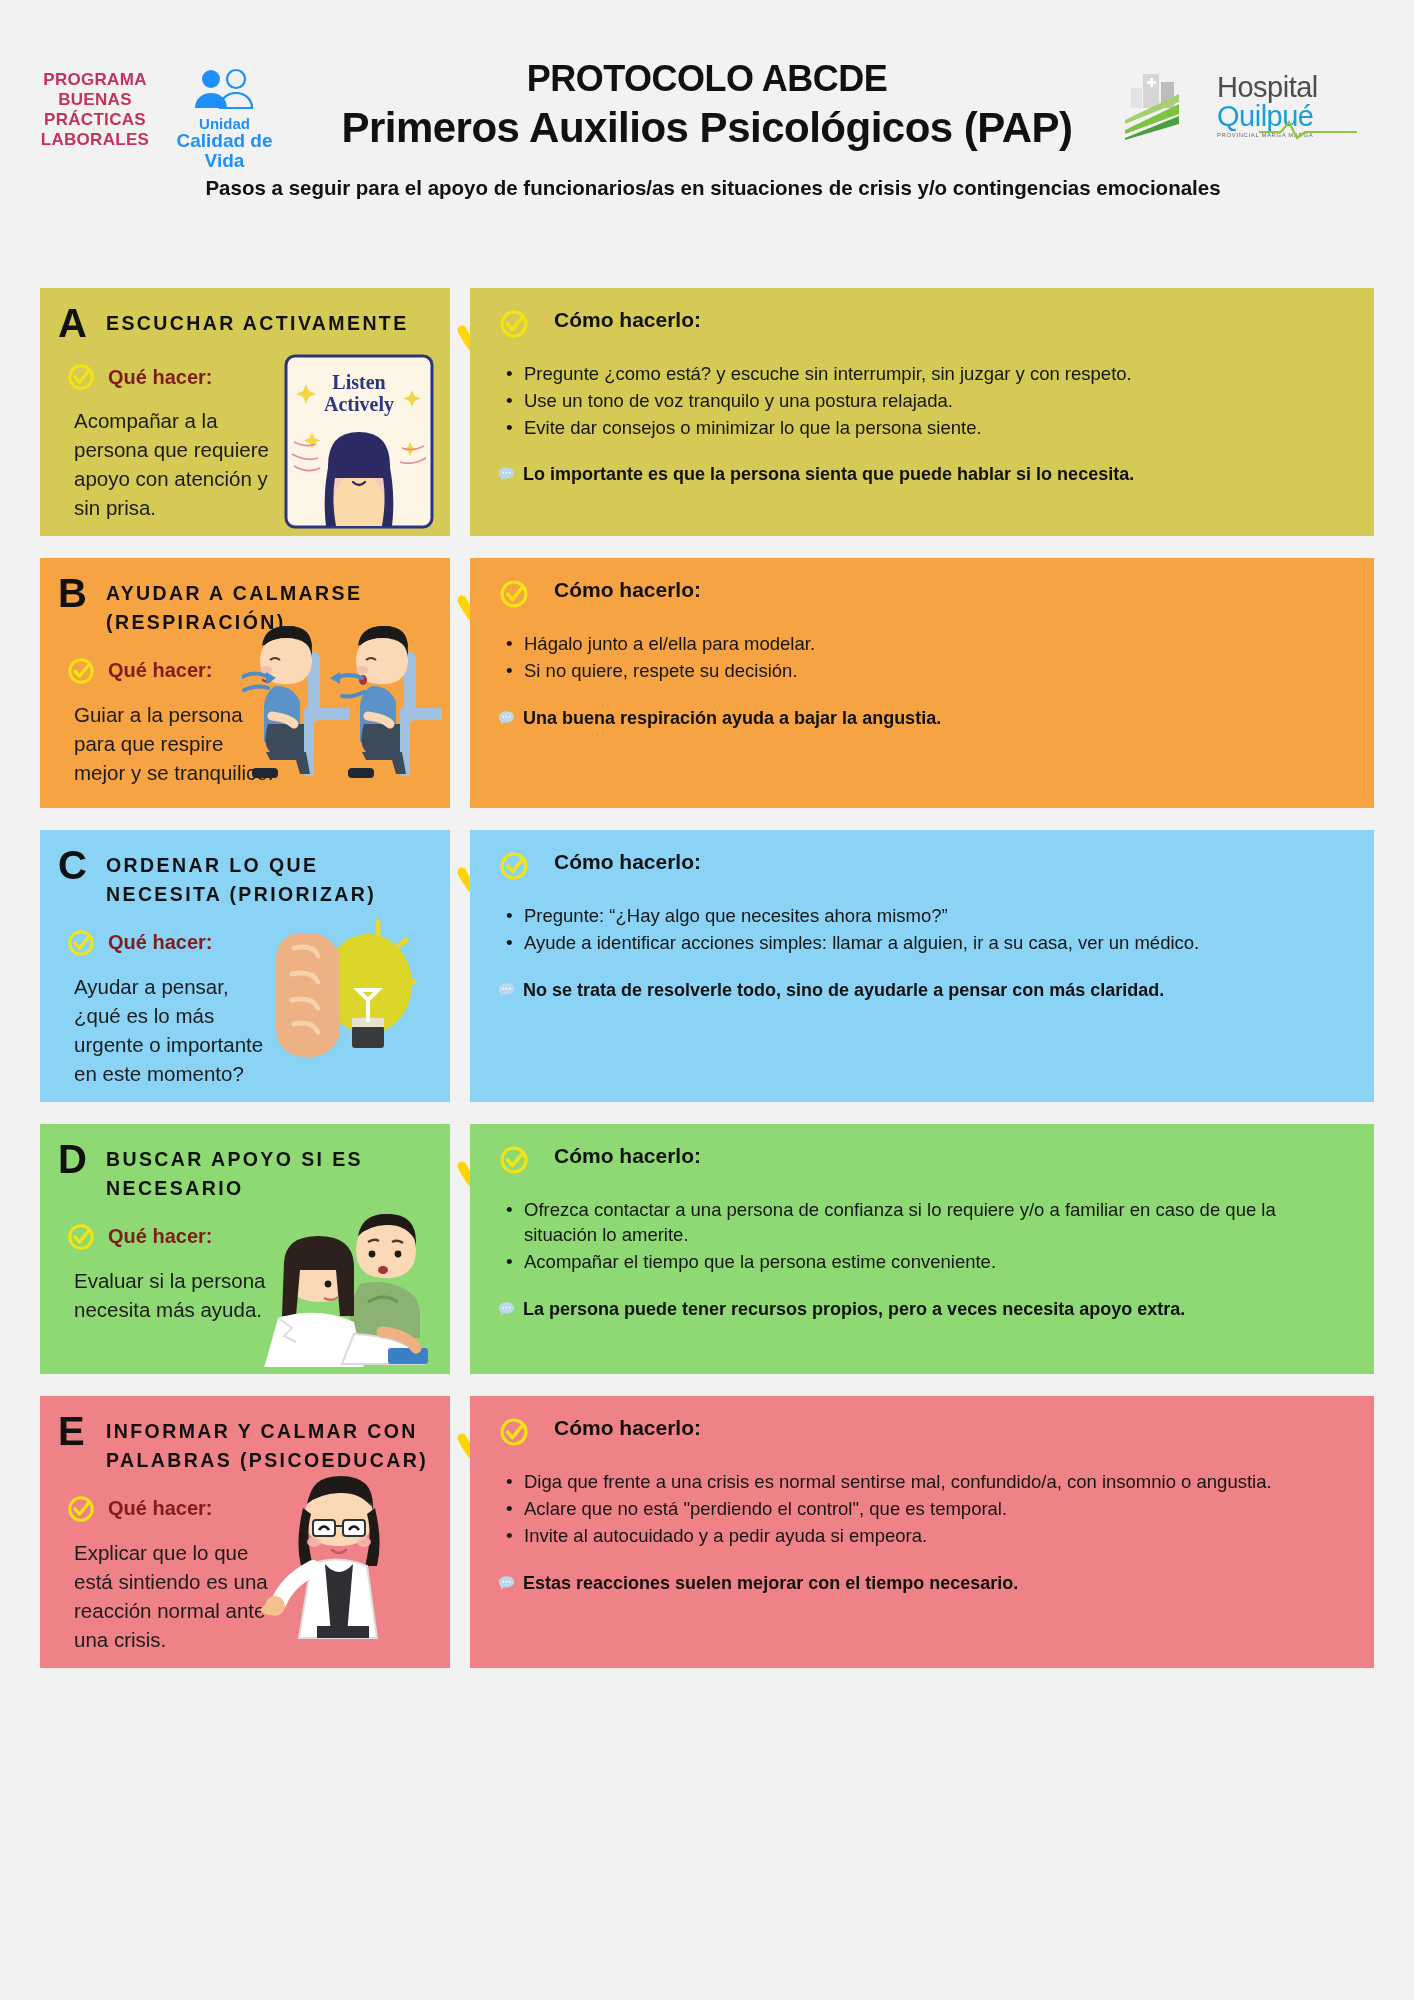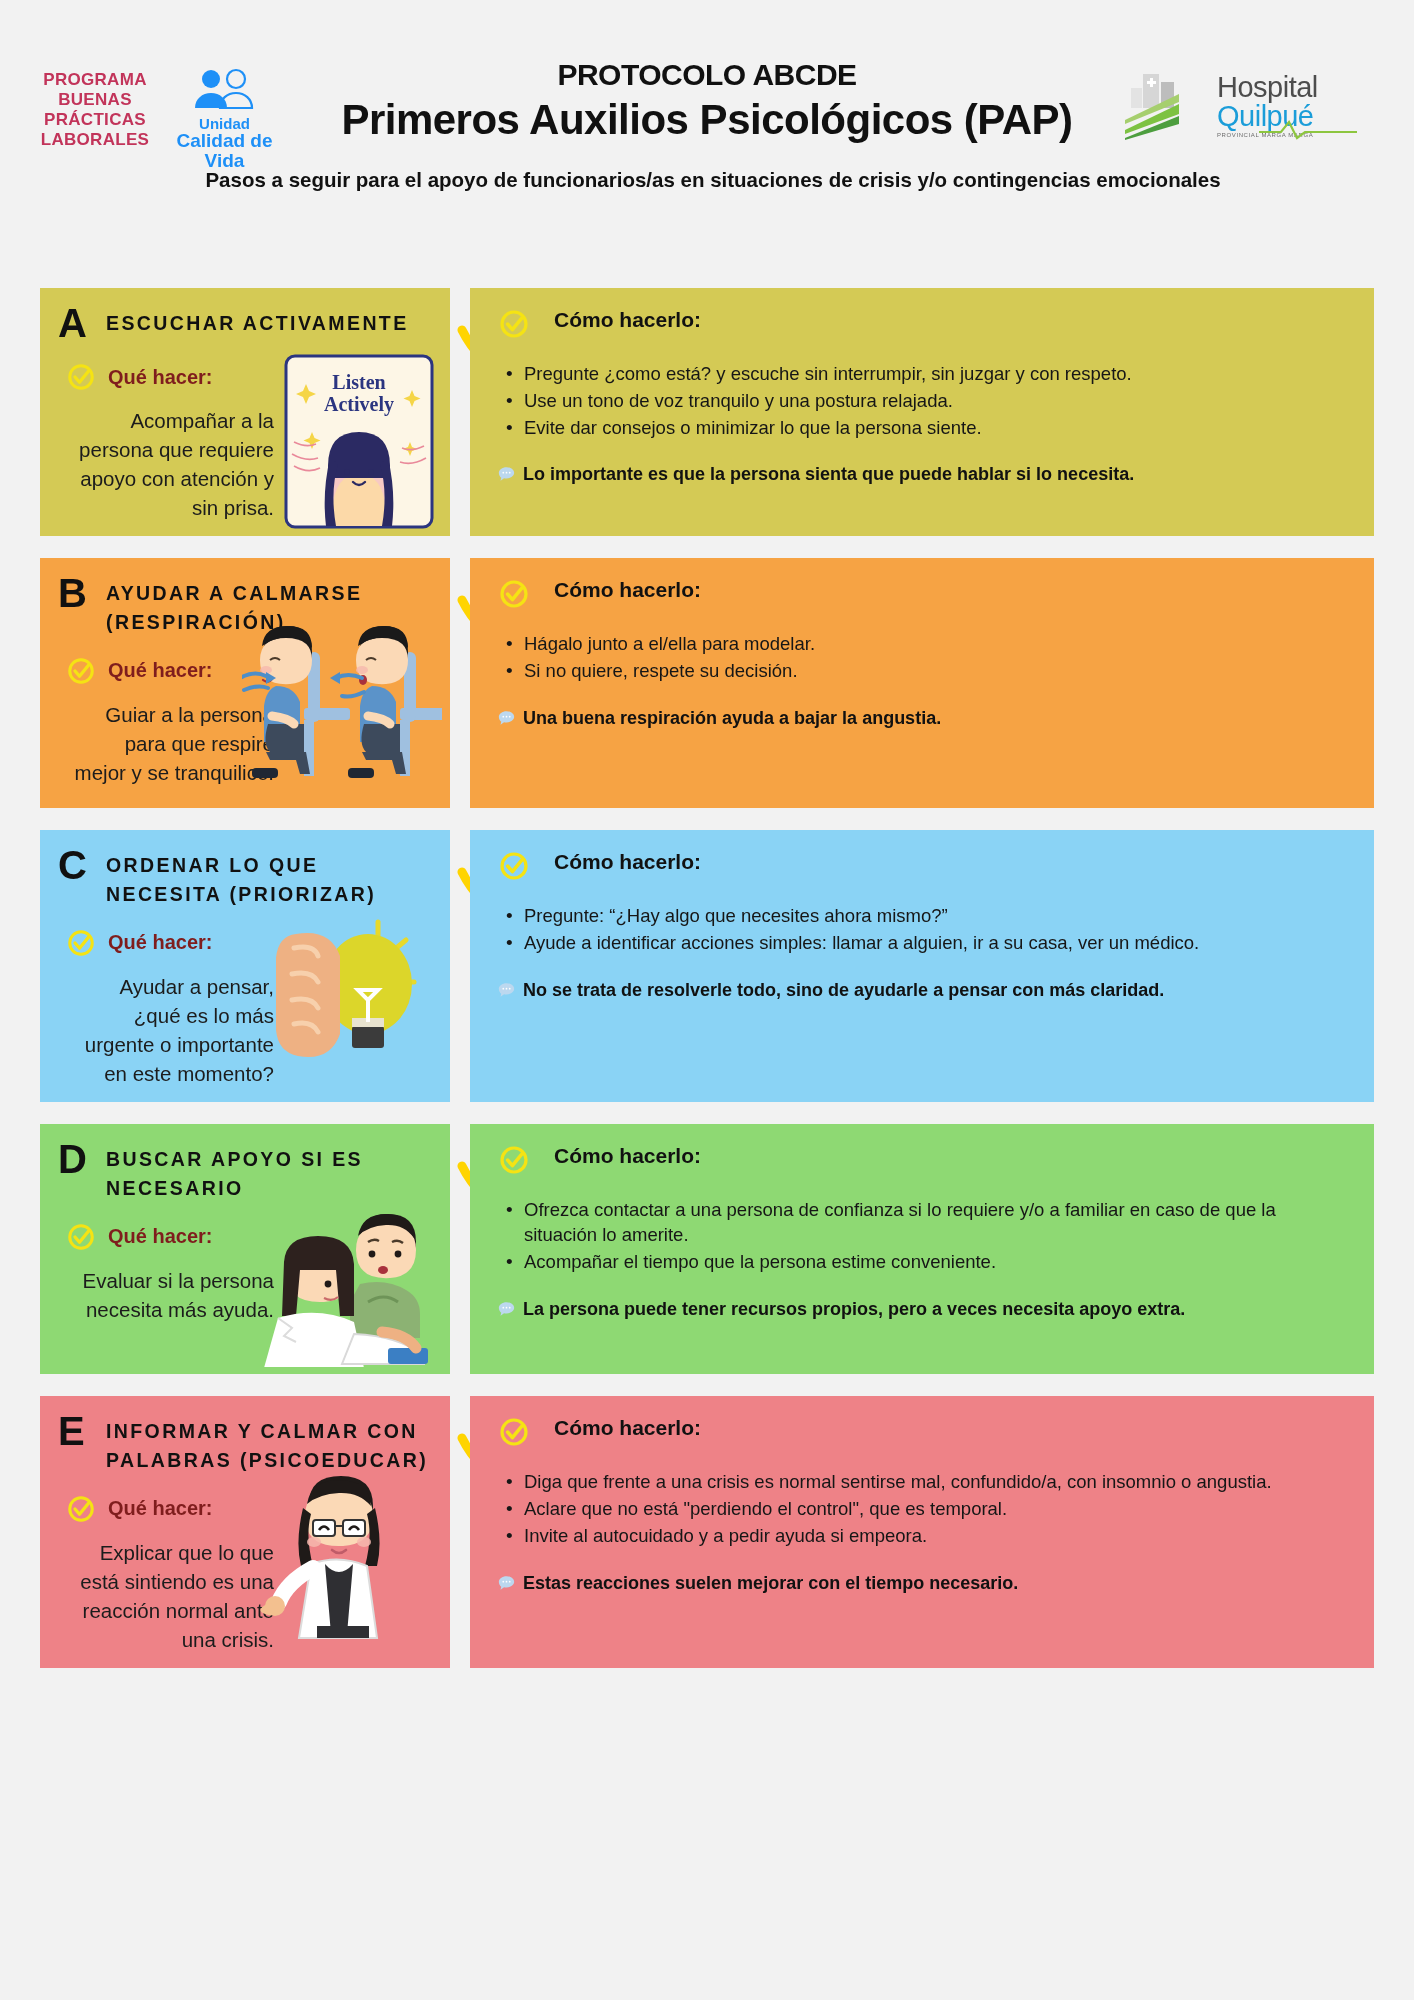--- a/index.html
+++ b/index.html
@@ -27,21 +27,21 @@
   .ucv-l1 { color:#1e90f7; font-weight:bold; font-size:15px; line-height:1.0; }
   .ucv-l2 { color:#1e90f7; font-weight:bold; font-size:19px; line-height:1.05; }
 
   .logo-hospital { position: absolute; right: 55px; top: 10px; width: 250px; height: 78px; }
   .hq-text { position:absolute; left:108px; top:5px; }
   .hq-1 { font-size: 29px; color:#4d4d4d; line-height:1.0; letter-spacing:-0.5px;}
   .hq-2 { font-size: 29px; color:#1b9dd9; line-height:1.0; letter-spacing:-0.5px;}
   .hq-sub { font-size: 6px; color:#6b6b6b; letter-spacing:0.6px; margin-top:1px; }
 
   .title-main {
-    text-align: center; font-size: 30px; font-weight: bold; color:#111;
+    text-align: center; font-size: 36px; font-weight: bold; color:#111;
     margin-top: 58px; letter-spacing: -0.5px;
   }
   .title-sub {
     text-align: center; font-size: 42px; font-weight: bold; color:#111;
     margin-top: 4px; letter-spacing: -0.5px;
   }
   .subtitle {
     text-align: center; font-size: 20.5px; font-weight: bold; color:#111;
     margin-top: 24px;
     padding-left: 12px;
@@ -57,21 +57,21 @@
   .step-title {
     font-size: 19.5px; font-weight: bold; letter-spacing: 2.4px;
     color:#111; line-height: 1.45; padding-top: 5px;
   }
 
   .que-row { display:flex; align-items:center; gap: 12px; margin-top: 20px; margin-left: 8px; }
   .que-label { font-size: 20px; font-weight: bold; color:#7f1d1d; }
 
   .body-text {
     font-size: 20.5px; color:#1c1c1c; line-height: 1.42;
-    margin-top: 14px; margin-left: 16px; width: 200px; text-align: right;
+    margin-top: 14px; margin-left: 16px; width: 200px;
   }
 
   .illus { position:absolute; }
 
   
   .como-row { display:flex; align-items:flex-start; gap:24px; }
   .como-label { font-size: 21px; font-weight: bold; color:#111; }
   .bullets { margin: 22px 0 0 26px; }
   .bullets li { font-size: 18.5px; line-height: 1.34; color:#161616; margin-bottom: 2px; }
   .note { display:flex; gap:8px; margin-top: 22px; font-size: 18px; font-weight: bold; color:#111; line-height:1.35; }

